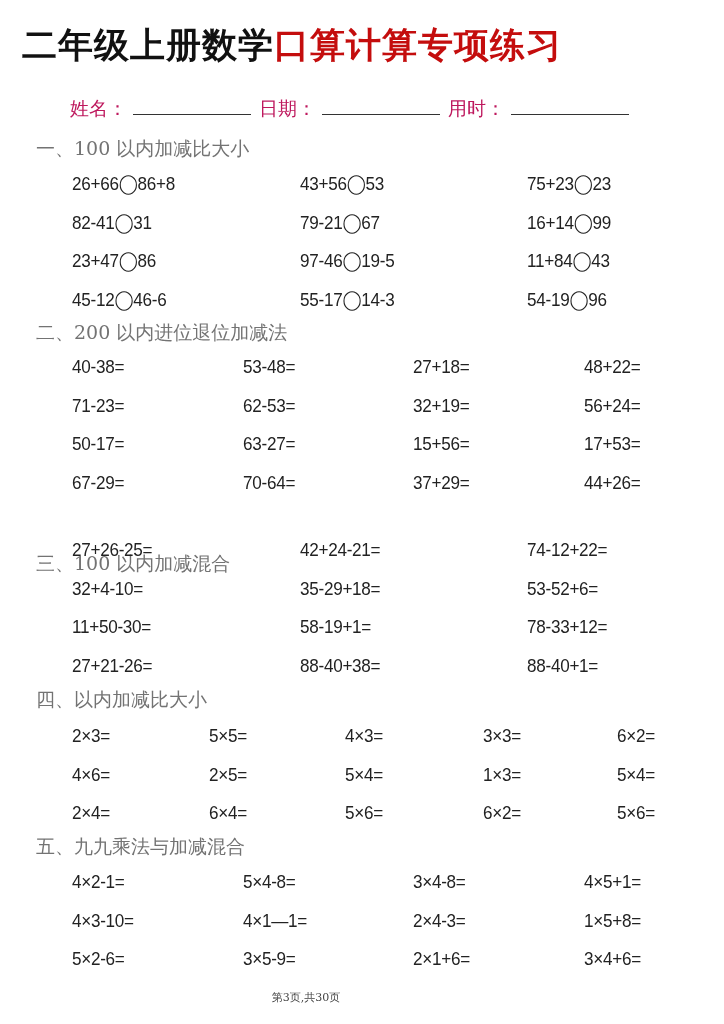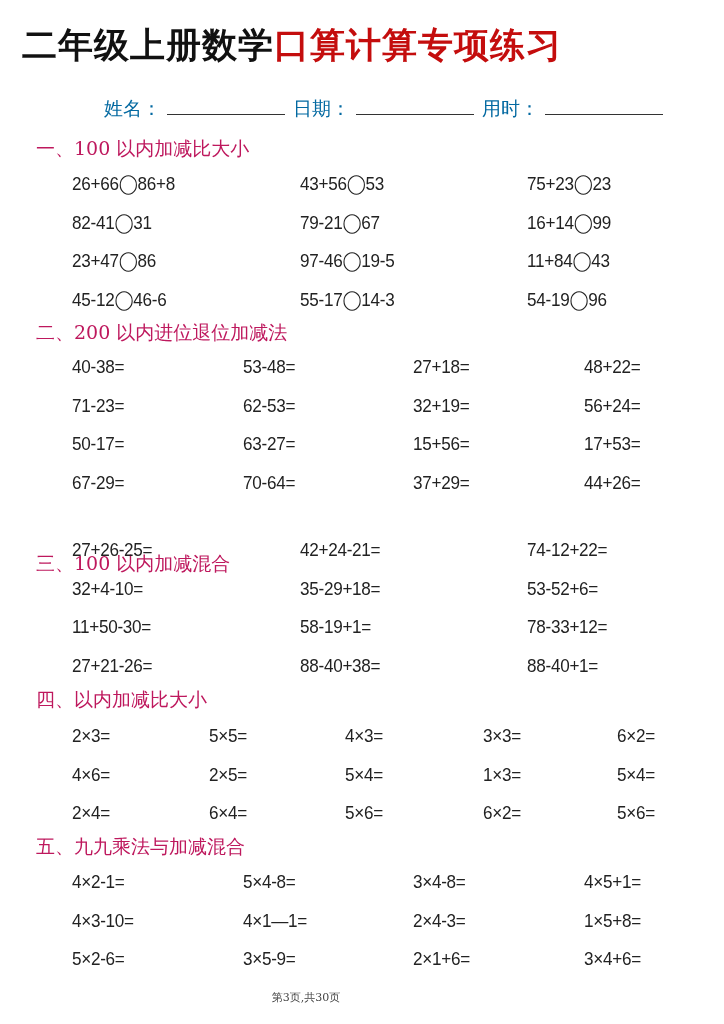--- a/index.html
+++ b/index.html
@@ -3,25 +3,25 @@
 <meta charset="utf-8">
 <style>
   html, body { margin: 0; padding: 0; background: #ffffff; }
   body { width: 724px; height: 1024px; position: relative; overflow: hidden;
          font-family: "DejaVu Sans", "Liberation Sans", sans-serif; color: #1a1a1a; }
   .title { position: absolute; top: 22px; left: 0; width: 584px; text-align: center;
            font-family: "DejaVu Serif", "Liberation Serif", serif; font-size: 35px; font-weight: bold;
            letter-spacing: 1px; white-space: nowrap; }
   .title .black { color: #111111; }
   .title .red { color: #c40d0d; }
-  .info { position: absolute; top: 96px; left: 70px; font-size: 19px; color: #0369a1; white-space: nowrap;
-          font-family: "DejaVu Serif", "Liberation Serif", serif; margin-left: 34px; }
+  .info { position: absolute; top: 96px; left: 70px; font-size: 19px; color: #be185d; white-space: nowrap;
+          font-family: "DejaVu Serif", "Liberation Serif", serif; }
   .info .field { display: inline-block; vertical-align: baseline; }
   .info .blank { display: inline-block; width: 118px; border-bottom: 1.5px solid #333; height: 18px; margin: 0 2px 0 6px; }
-  .section-title { position: absolute; left: 36px; font-size: 19px; color: #be185d; white-space: nowrap;
+  .section-title { position: absolute; left: 36px; font-size: 19px; color: #737373; white-space: nowrap;
                    font-family: "DejaVu Serif", "Liberation Serif", serif; }
   .item { position: absolute; font-family: "Liberation Sans", "DejaVu Sans", sans-serif; font-size: 19px;
           color: #222; white-space: nowrap; letter-spacing: -0.3px; transform: scaleX(0.9); transform-origin: left center; }
   .footer { position: absolute; top: 990px; left: 0; width: 612px; text-align: center; font-size: 11px; color: #444;
             font-family: "DejaVu Serif", "Liberation Serif", serif; }
 </style>
 </head>
 <body>
 
 <div class="title"><span class="black">二年级上册数学</span><span class="red">口算计算专项练习</span></div>

